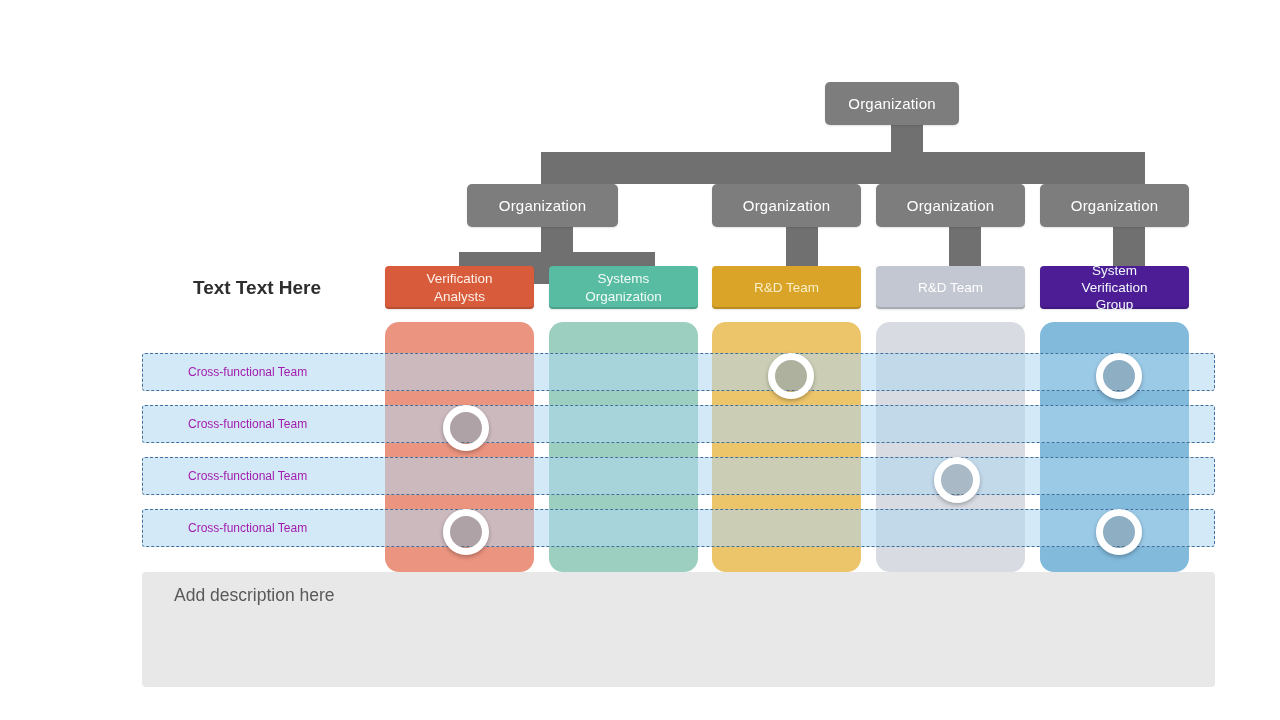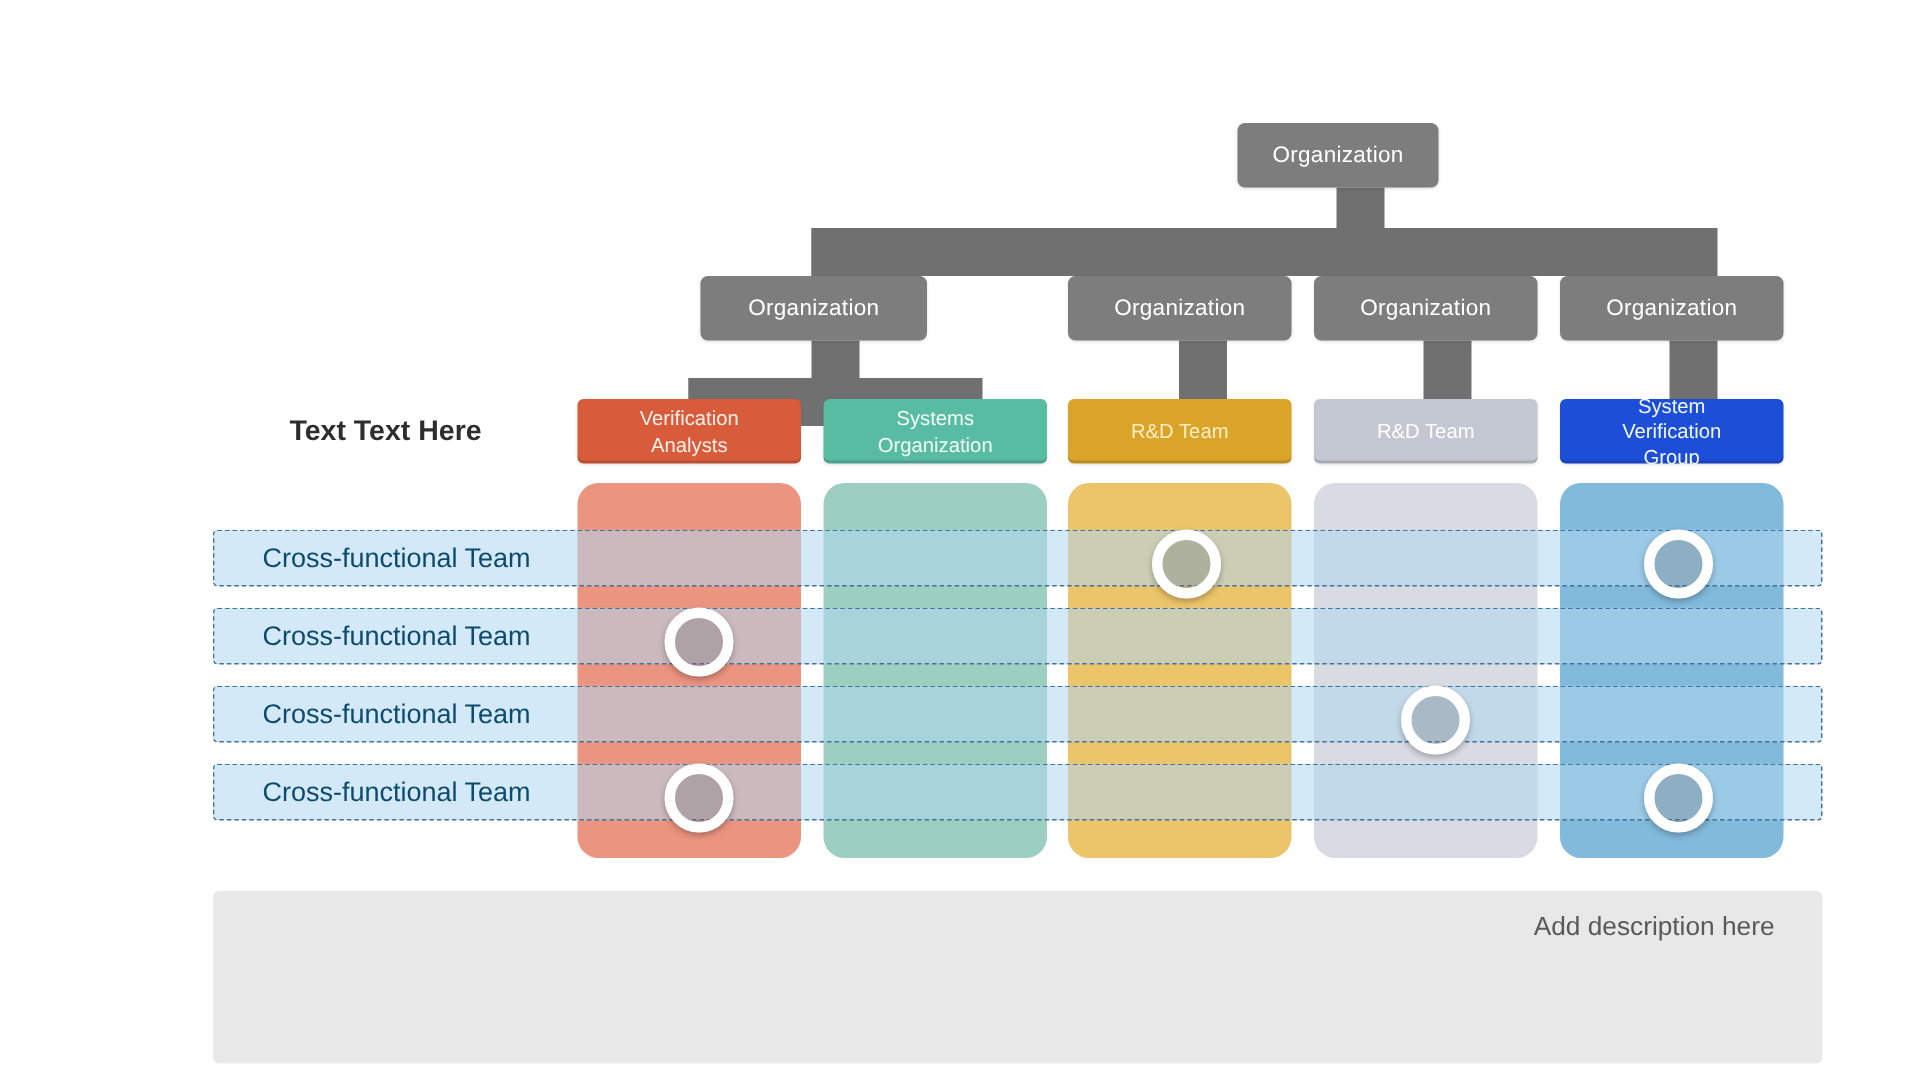--- a/index.html
+++ b/index.html
@@ -59,21 +59,22 @@
     left: 110px; width: 1073px; height: 38px;
     border: 1.5px dashed #43719b;
     border-radius: 3px;
     display: flex; align-items: center;
   }
   .mrow-1 { top: 321px; }
   .mrow-2 { top: 373px; }
   .mrow-3 { top: 425px; }
   .mrow-4 { top: 477px; }
   .mrow-label {
-    font-size: 18px; color: #0c4a6e;
+    margin-left: 13px;
+    font-size: 12px; color: #a21caf;
   }
 
   
   .marker {
     position: absolute;
     width: 38px; height: 38px;
     border-radius: 50%;
     border: 7px solid #ffffff;
     background: rgba(105,105,105,.28);
     box-shadow: 0 2px 4px rgba(0,0,0,.28);
@@ -89,25 +90,24 @@
   .side-label {
     position: absolute;
     left: 100px; top: 234px; width: 250px; height: 43px;
     display: flex; align-items: center; justify-content: center;
     font-size: 19px; font-weight: bold; color: #2e2e2e;
   }
 
   
   .desc-box {
     position: absolute;
-    left: 110px; top: 562px; width: 1073px; height: 115px;
+    left: 110px; top: 540px; width: 1073px; height: 115px;
     border-radius: 4px;
     padding: 13px 16px;
     font-size: 17.5px;
-    text-align: right;
   }
 
   .footer-strip {
     position: absolute;
     left: 110px; top: 703px; width: 195px; height: 17px;
   }
 </style>
 </head>
 <body>
 
@@ -148,21 +148,21 @@
   </div>
   <div class="team-box team-2" style="background-color: rgb(88, 188, 162);">
     <span style="color: rgb(242, 251, 248);">Systems Organization</span>
   </div>
   <div class="team-box team-3" style="background-color: rgb(217, 164, 39);">
     <span style="color: rgb(250, 238, 198);">R&amp;D Team</span>
   </div>
   <div class="team-box team-4" style="background-color: rgb(195, 199, 209);">
     <span style="color: rgb(255, 255, 255);">R&amp;D Team</span>
   </div>
-  <div class="team-box team-5" style="background-color: #1d4ed8;">
+  <div class="team-box team-5" style="background-color: #4c1d95;">
     <span style="color: rgb(240, 248, 252);">System Verification Group</span>
   </div>
 
   <div class="side-label">Text Text Here</div>
 
   <div class="mcol mcol-1" style="background-color: rgb(235, 148, 128);"></div>
   <div class="mcol mcol-2" style="background-color: rgb(156, 207, 192);"></div>
   <div class="mcol mcol-3" style="background-color: rgb(236, 196, 106);"></div>
   <div class="mcol mcol-4" style="background-color: rgb(216, 219, 226);"></div>
   <div class="mcol mcol-5" style="background-color: rgb(130, 186, 220);"></div>

